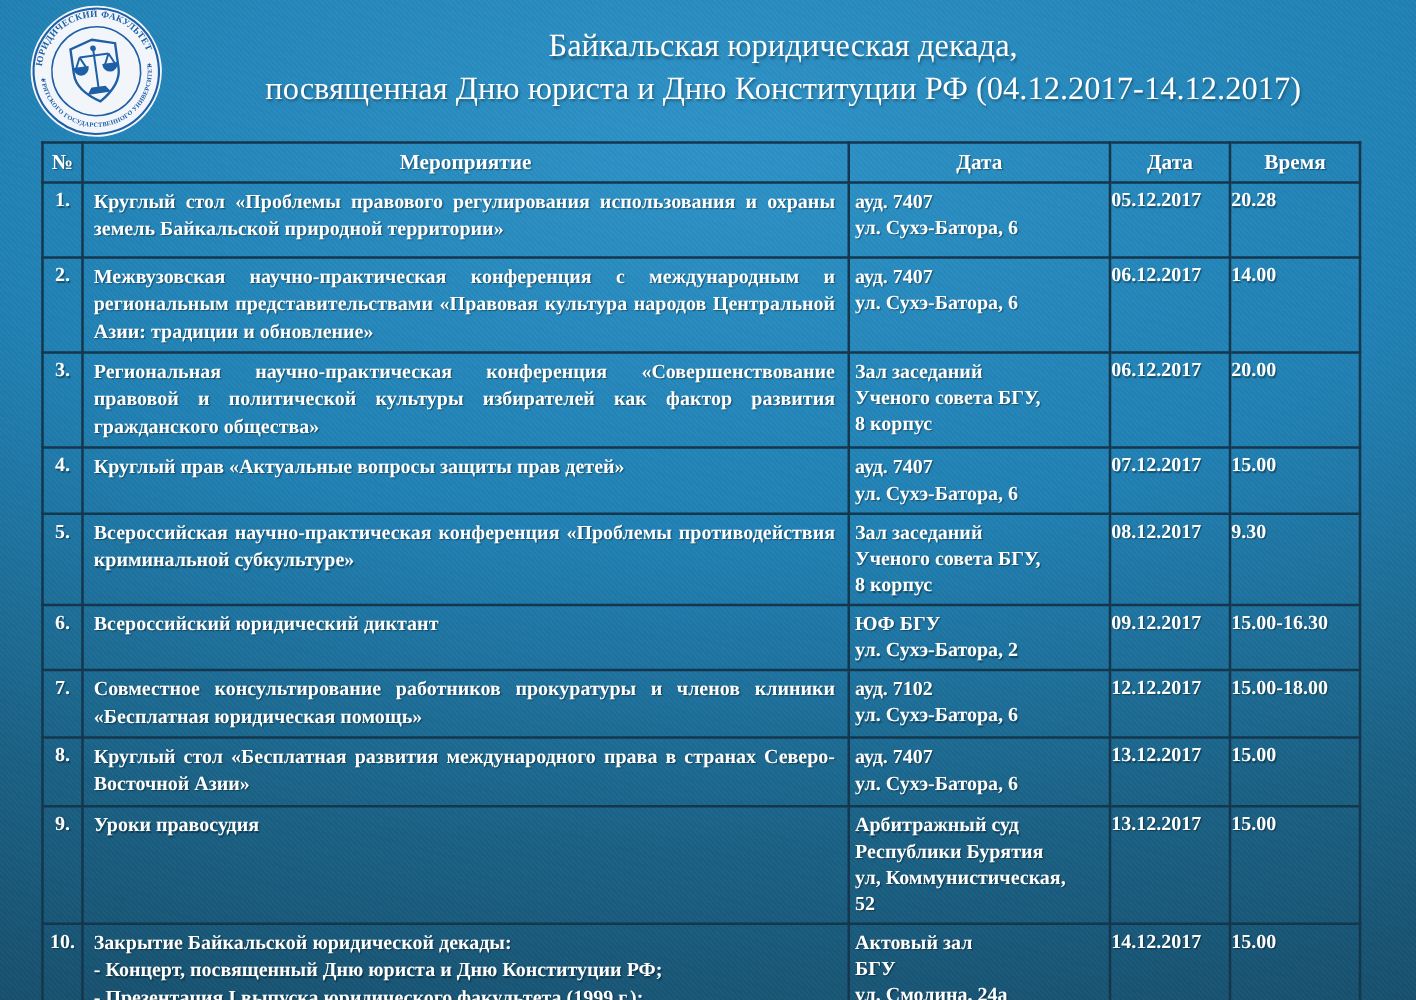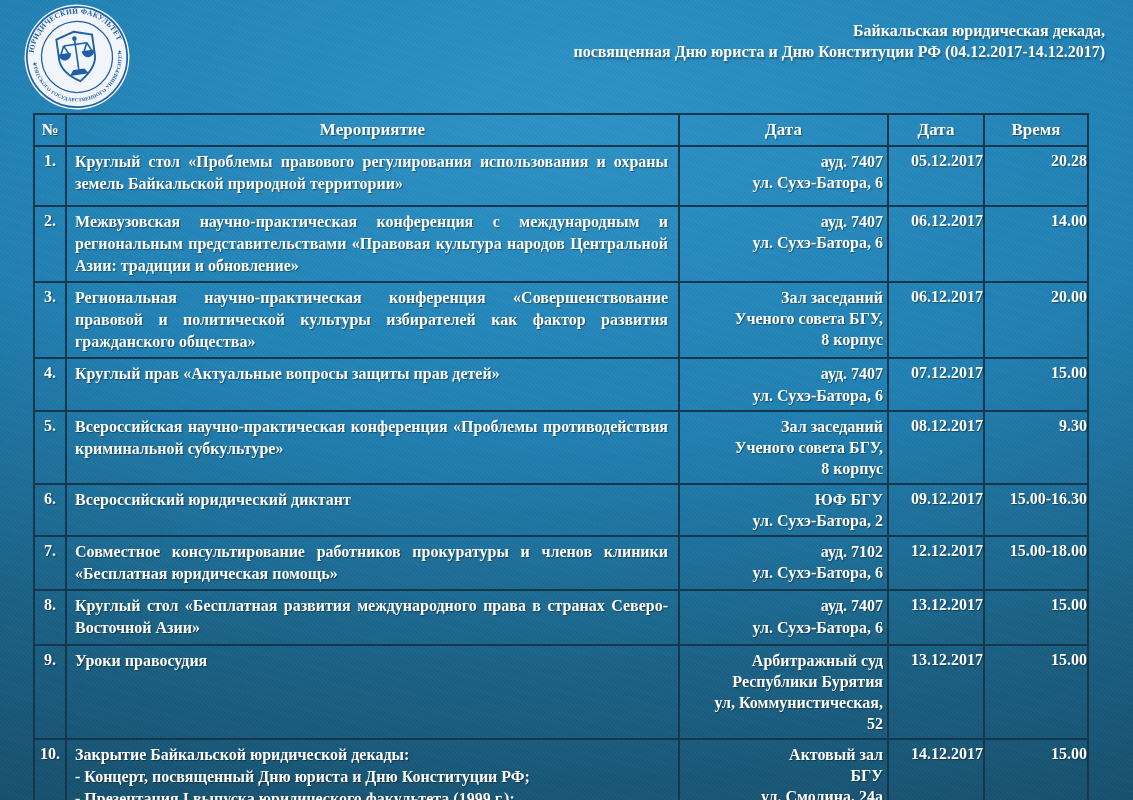--- a/index.html
+++ b/index.html
@@ -14,37 +14,37 @@
     background:
       repeating-linear-gradient(47deg, rgba(255,255,255,0.025) 0 1px, rgba(0,0,0,0.02) 1px 3px),
       radial-gradient(130% 95% at 50% 14%, var(--bg-top) 0%, var(--bg-mid) 42%, var(--bg-low) 74%, var(--bg-bottom) 100%);
     color:var(--text);
   }
   
   .logo{position:absolute;left:24px;top:4px;width:106px;height:106px;transform:rotate(-8deg);}
   .logo svg{width:100%;height:100%;}
   
   .title{
-    position:absolute;left:148px;right:28px;top:20px;text-align:right;
-    font-weight:bold;font-size:16px;line-height:1.32;
+    position:absolute;left:148px;right:28px;top:20px;text-align:center;
+    font-weight:normal;font-size:26px;line-height:1.32;
     text-shadow:1px 2px 2px rgba(0,0,0,0.35);
   }
   
   table.schedule{
     position:absolute;left:33px;top:113px;width:1054px;
     border-collapse:collapse;table-layout:fixed;
     text-shadow:1px 1px 1px rgba(0,0,0,0.40);
   }
   .schedule th,.schedule td{border:2px solid var(--table-border);color:var(--text);font-weight:bold;}
   .schedule th{font-size:17px;text-align:center;vertical-align:middle;padding:2px;}
   .schedule td{vertical-align:top;font-size:16px;}
   td.c-num{text-align:center;padding-top:5px;}
   td.c-event{text-align:justify;padding:4px 10px 4px 8px;line-height:1.38;white-space:pre-line;font-family:Liberation Serif, serif;}
-  td.c-place{text-align:right;padding:4px 4px;line-height:1.32;white-space:pre-line;margin-top:32px;}
-  td.c-date,td.c-time{text-align:right;padding-top:5px;}
+  td.c-place{text-align:left;padding:4px 4px;line-height:1.32;white-space:pre-line;margin-top:32px;}
+  td.c-date,td.c-time{text-align:left;padding-top:5px;}
 </style>
 </head>
 <body>
 
 <div class="slide">
 
   <div class="logo">
     <svg viewBox="0 0 100 100">
       <circle cx="50" cy="50" r="49.5" fill="var(--logo-bg)"></circle>
       <circle cx="50" cy="50" r="47.3" fill="none" stroke="var(--logo-blue)" stroke-width="1.6"></circle>

